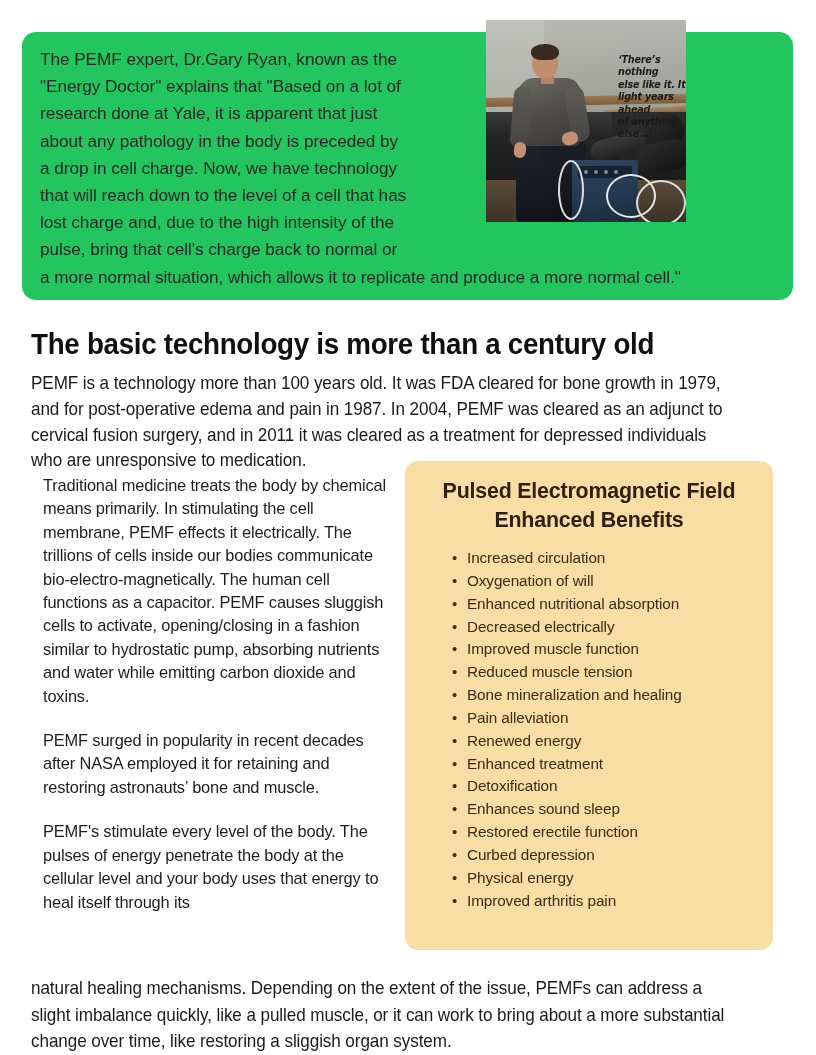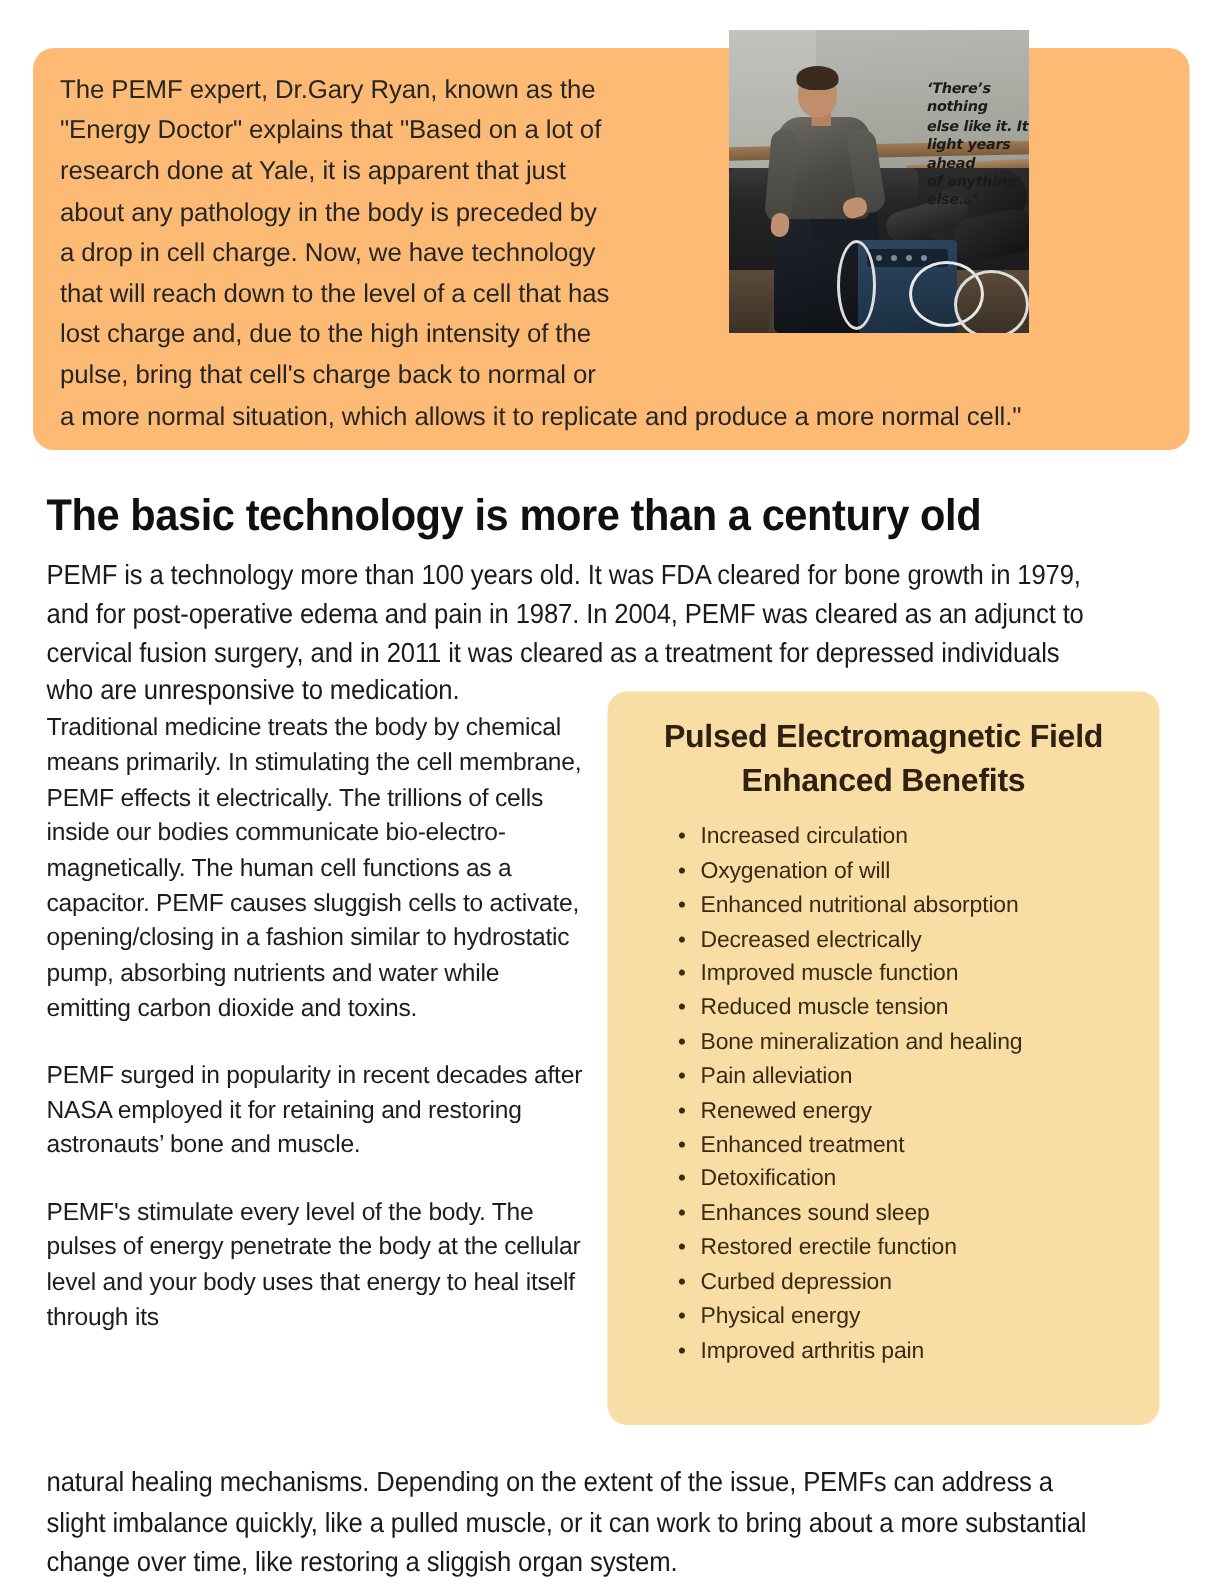--- a/index.html
+++ b/index.html
@@ -16,21 +16,21 @@
     overflow: hidden;
   }
 
   
   #quote-panel {
     position: absolute;
     left: 22px;
     top: 32px;
     width: 771px;
     height: 268px;
-    background: #fdba74;
+    background: #22c55e;
     border-radius: 14px;
     box-sizing: border-box;
   }
   #quote-text {
     position: absolute;
     left: 18px;
     top: 14px;
     width: 735px;
     font-size: 17.2px;
     line-height: 27.2px;
@@ -225,21 +225,21 @@
   }
 
   
   #left-column {
     position: absolute;
     left: 31px;
     top: 474px;
     width: 362px;
   }
   #left-column p {
-    margin: 0 0 21px 0;
+    margin: 0 0 21px 12px;
     font-family: "Liberation Sans", sans-serif;
     font-size: 16.4px;
     line-height: 23.4px;
     color: #1d1d1d;
     letter-spacing: -0.15px;
   }
   #left-column p:last-child { margin-bottom: 0; }
 
   
   #benefits-box {

